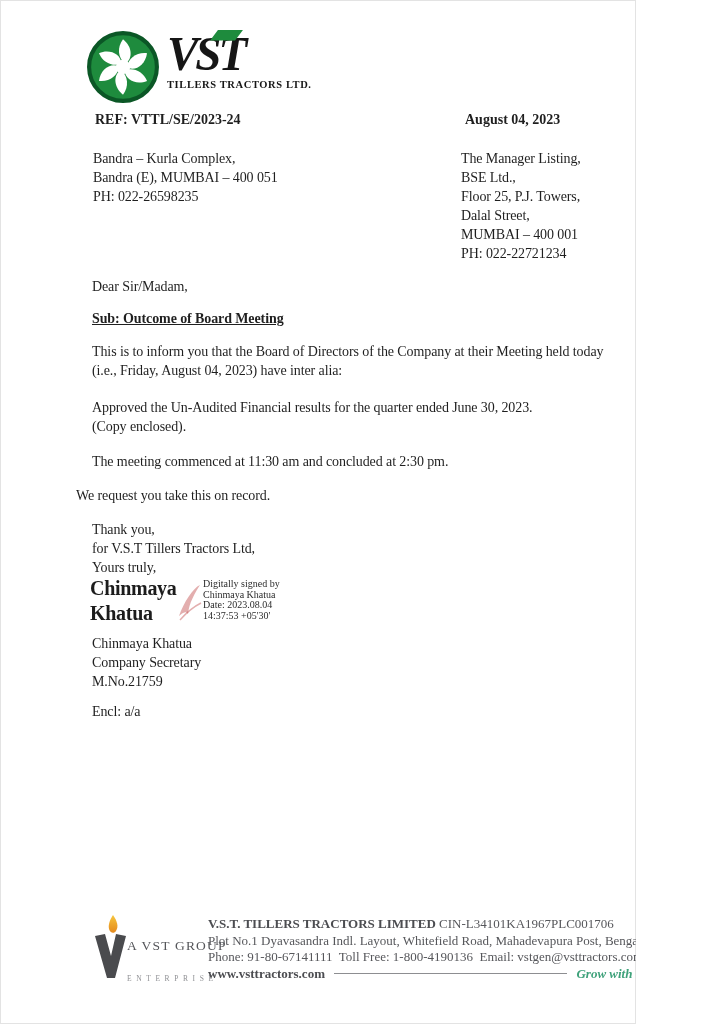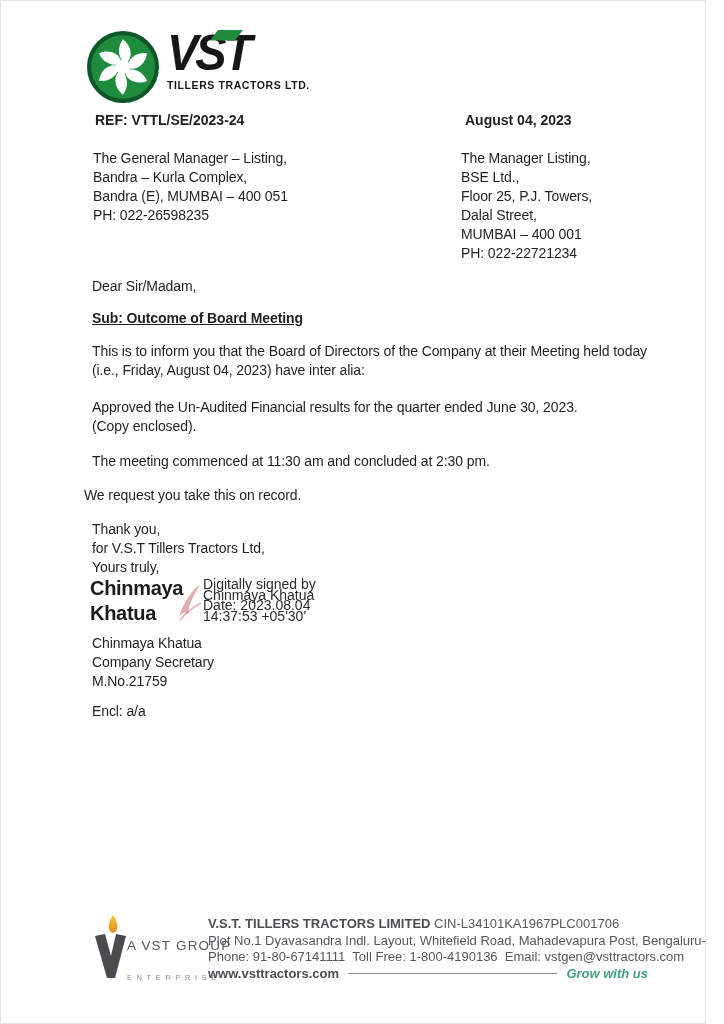--- a/index.html
+++ b/index.html
@@ -1,18 +1,18 @@
 <!DOCTYPE html>
 <html><head>
 <meta charset="utf-8">
 <style>
   html,body{margin:0;padding:0;background:#fff;}
   .page{
-    position:relative;width:706px;height:1024px;background:#ffffff;
-    font-family:Liberation Sans, sans-serif;color:#1f1f1f;overflow:hidden;
+    position:relative;width:636px;height:1024px;background:#ffffff;
+    font-family:Liberation Serif, serif;color:#1f1f1f;overflow:hidden;
     box-shadow:inset 0 0 0 1px #e3e3e3;
   }
   .abs{position:absolute;}
   .line{white-space:pre;}
   
   .brand{left:86px;top:30px;display:flex;align-items:flex-start;gap:7px;}
   .brand-textcol{display:flex;flex-direction:column;align-items:flex-start;}
   .brand-vst{
     position:relative;font-size:47px;font-weight:900;letter-spacing:-3px;
     line-height:46px;color:#161616;font-style:italic;transform:scaleY(1.05);
@@ -29,27 +29,27 @@
   .addr{font-size:14px;line-height:19px;letter-spacing:-0.1px;}
   .addr-left{left:93px;top:149px;}
   .addr-right{left:461px;top:149px;}
   
   .bodytxt{font-size:14px;line-height:19px;letter-spacing:-0.1px;}
   .salutation{left:92px;top:277px;}
   .subject{left:92px;top:309px;font-weight:bold;text-decoration:underline;}
   .para1{left:92px;top:342px;}
   .para2{left:92px;top:398px;}
   .para3{left:92px;top:452px;}
-  .para4{left:84px;top:486px;}
+  .para4{left:76px;top:486px;}
   .closing{left:92px;top:520px;}
   
   .sig-block{left:90px;top:576px;display:flex;align-items:flex-start;}
   .sig-name{font-size:20px;font-weight:bold;line-height:25px;letter-spacing:-0.3px;color:#1c1c1c;width:96px;}
   .sig-flourish{margin:4px 0 0 -10px;flex:none;}
-  .sig-details{font-size:14px;line-height:10.5px;color:#2b2b2b;margin:3px 8px 0 1px;}
+  .sig-details{font-size:10px;line-height:10.5px;color:#2b2b2b;margin:3px 8px 0 1px;}
   .signer{left:92px;top:634px;}
   .encl{left:92px;top:702px;}
   
   .torch{left:94px;top:914px;}
   .group-text{left:127px;top:938px;}
   .group-line1{font-size:13.5px;color:#55565a;letter-spacing:1.2px;font-weight:500;}
   .group-line2{font-size:7.5px;color:#8f9094;letter-spacing:4.6px;margin-top:20px;}
   .footer-text{left:208px;top:916px;width:440px;font-size:13px;line-height:16.5px;color:#56575b;}
   .footer-company b{font-weight:bold;color:#4c4d51;}
   .footer-web-row{display:flex;align-items:center;}
@@ -95,21 +95,20 @@
         <span class="brand-accent" style="background:#1e8b3d;"></span>
       </div>
       <div class="brand-sub">TILLERS TRACTORS LTD.</div>
     </div>
   </div>
 
   <div class="abs ref">REF: VTTL/SE/2023-24</div>
   <div class="abs date">August 04, 2023</div>
 
   <div class="abs addr addr-left">
-    <div class="line">The General Manager – Listing,</div>
     <div class="line">Bandra – Kurla Complex,</div>
     <div class="line">Bandra (E), MUMBAI – 400 051</div>
     <div class="line">PH: 022-26598235</div>
   </div>
   <div class="abs addr addr-right">
     <div class="line">The Manager Listing,</div>
     <div class="line">BSE Ltd.,</div>
     <div class="line">Floor 25, P.J. Towers,</div>
     <div class="line">Dalal Street,</div>
     <div class="line">MUMBAI – 400 001</div>

